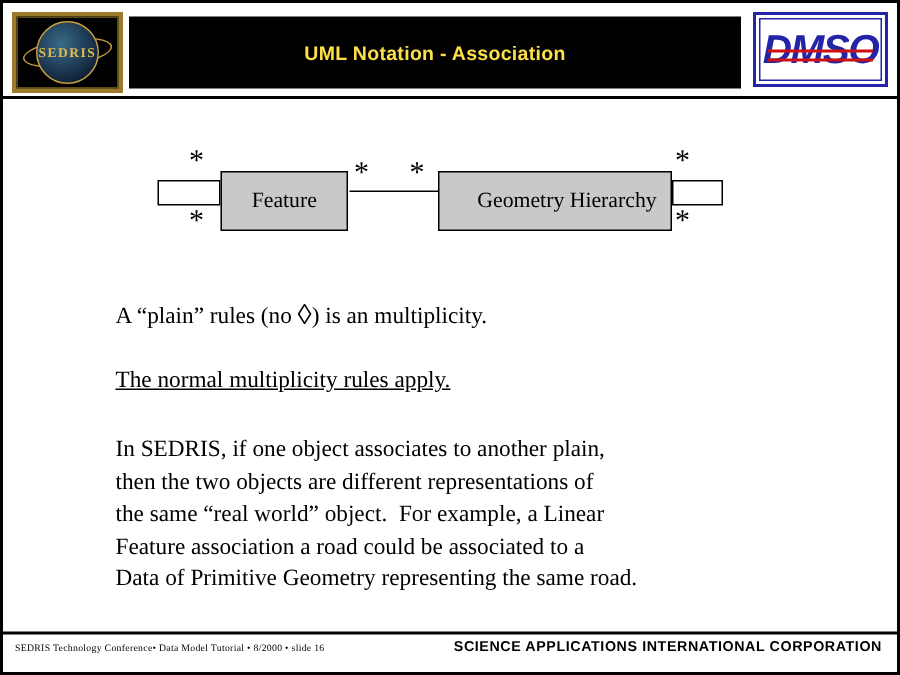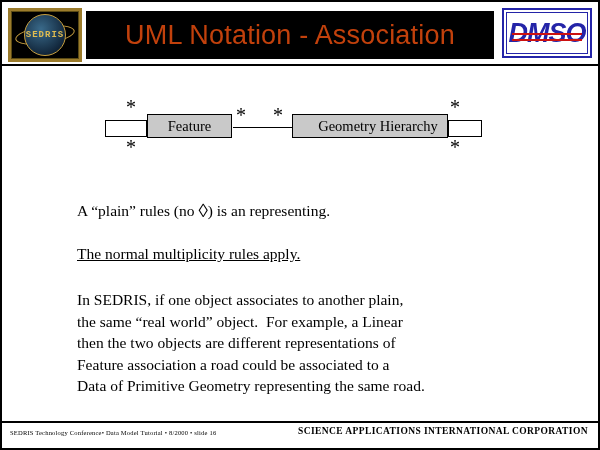--- a/index.html
+++ b/index.html
@@ -34,36 +34,36 @@
     position: absolute; left: 50%; top: 50%;
     width: 60px; height: 18px;
     transform: translate(-50%,-50%) rotate(-8deg);
     border: 1px solid #c8a040;
     border-radius: 50%;
   }
   .sedris-label {
     position: absolute; left: 0; right: 0; top: 50%;
     transform: translateY(-52%);
     text-align: center;
-    font-family: Liberation Mono, monospace;
+    font-family: Liberation Serif, serif;
     font-weight: bold;
     font-size: 9px; letter-spacing: 1px;
     color: #e0bc50;
   }
   .title-bar {
     position: absolute; left: 84px; top: 9px;
     width: 408px; height: 48px;
     background: #000;
     display: flex; align-items: center; justify-content: center;
   }
   .slide-title {
-    color: #c2410c;
+    color: #fde047;
     font-family: "Liberation Sans", sans-serif;
-    font-weight: normal;
-    font-size: 27px;
+    font-weight: bold;
+    font-size: 13px;
     letter-spacing: 0.2px;
     white-space: pre;
   }
   .logo-dmso {
     position: absolute; right: 6px; top: 6px;
     width: 90px; height: 50px;
     background: #fff;
     border: 2px solid #2424a8;
     box-shadow: inset 0 0 0 2px #fff, inset 0 0 0 3px #2424a8;
     display: flex; align-items: center; justify-content: center;
@@ -88,21 +88,21 @@
   }
 
   
   .stub {
     position: absolute; top: 118px; height: 17px;
     background: #fff; border: 1px solid #000;
   }
   .stub.left  { left: 103px; width: 42px; }
   .stub.right { left: 446px; width: 34px; }
   .uml-box {
-    position: absolute; top: 112px; height: 24px;
+    position: absolute; top: 112px; height: 40px;
     background: #c9c9c9; border: 1px solid #000;
     display: flex; align-items: center; justify-content: center;
     font-size: 14.5px;
   }
   .uml-box.feature { left: 145px; width: 85px; }
   .uml-box.geom    { left: 290px; width: 156px; padding-left: 16px; }
   .assoc-line {
     position: absolute; left: 231px; top: 125px;
     width: 59px; height: 1px; background: #000;
   }
@@ -138,21 +138,21 @@
     height: 2px; background: #000;
   }
   .footer-left {
     position: absolute; left: 8px; top: 427px;
     font-size: 6.5px; letter-spacing: 0.2px;
     font-family: "Liberation Serif", serif;
   }
   .footer-right {
     position: absolute; right: 10px; top: 424px;
     font-size: 9.5px; font-weight: bold; letter-spacing: 0.4px;
-    font-family: Liberation Serif, serif;
+    font-family: Liberation Sans, sans-serif;
   }
 </style>
 </head>
 <body>
 
 <div class="slide">
 
   <div class="logo-sedris">
     <div class="sedris-ring"></div>
     <div class="sedris-globe"></div>
@@ -183,28 +183,28 @@
     <div class="stub right"></div>
 
     <span class="mult m1">*</span>
     <span class="mult m2">*</span>
     <span class="mult m3">*</span>
     <span class="mult m4">*</span>
     <span class="mult m5">*</span>
     <span class="mult m6">*</span>
   </div>
 
-  <div class="bodyline l1"><span>A “plain” rules (no </span><span class="diamond">◊</span><span>) is an representing.</span></div>
+  <div class="bodyline l1"><span>A “plain” rules (no </span><span class="diamond">◊</span><span>) is an multiplicity.</span></div>
 
   <div class="bodyline l2">The normal multiplicity rules apply.</div>
 
   <div class="para">
     <div class="pline">In SEDRIS, if one object associates to another plain,</div>
+    <div class="pline">then the two objects are different representations of</div>
     <div class="pline">the same “real world” object.  For example, a Linear</div>
-    <div class="pline">then the two objects are different representations of</div>
     <div class="pline">Feature association a road could be associated to a</div>
     <div class="pline">Data of Primitive Geometry representing the same road.</div>
   </div>
 
   <div class="footer-rule"></div>
   <span class="footer-left">SEDRIS Technology Conference• Data Model Tutorial • 8/2000 • slide 16</span>
   <span class="footer-right">SCIENCE APPLICATIONS INTERNATIONAL CORPORATION</span>
 
 </div>
 

